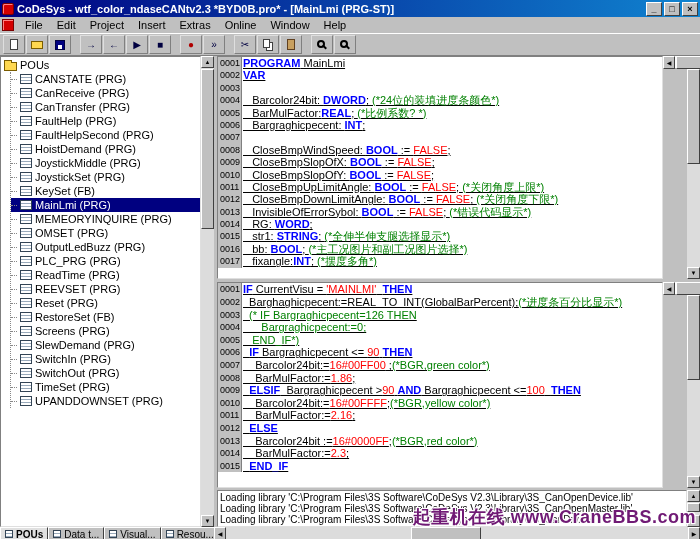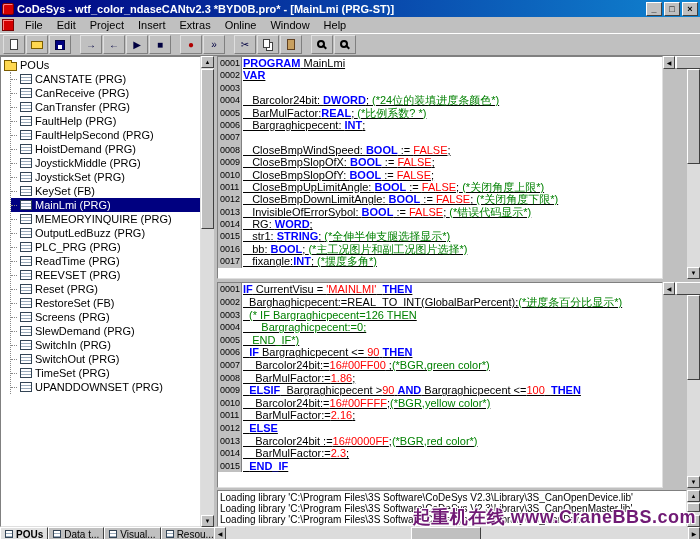--- a/index.html
+++ b/index.html
@@ -229,20 +229,24 @@
               <span class="picon"></span>
               <span class="tlabel">KeySet (FB)</span>
             </div>
             <div class="trow sel">
               <span class="picon"></span>
               <span class="tlabel">MainLmi (PRG)</span>
             </div>
             <div class="trow">
               <span class="picon"></span>
               <span class="tlabel">MEMEORYINQUIRE (PRG)</span>
+            </div>
+            <div class="trow">
+              <span class="picon"></span>
+              <span class="tlabel">OMSET (PRG)</span>
             </div>
             <div class="trow">
               <span class="picon"></span>
               <span class="tlabel">OutputLedBuzz (PRG)</span>
             </div>
             <div class="trow">
               <span class="picon"></span>
               <span class="tlabel">PLC_PRG (PRG)</span>
             </div>
             <div class="trow">

